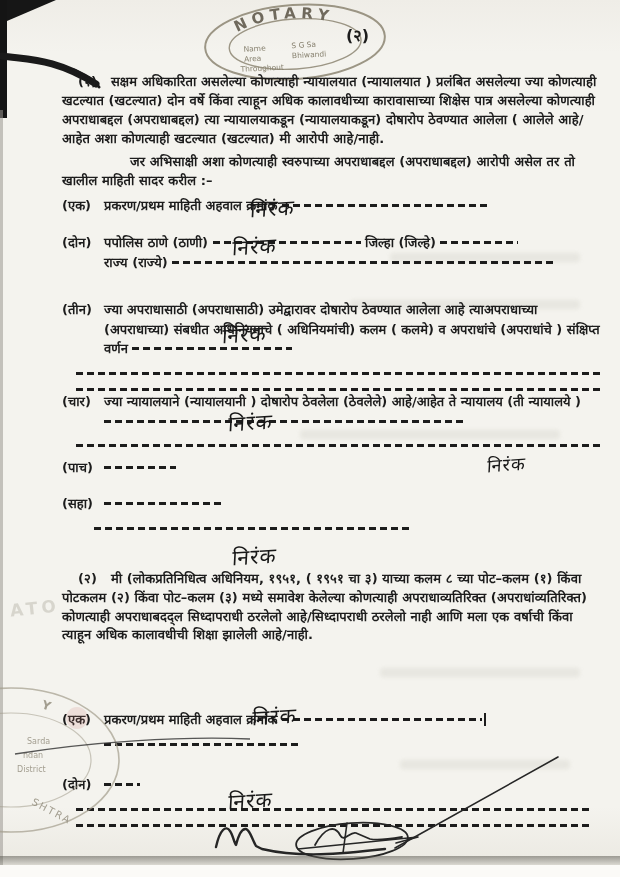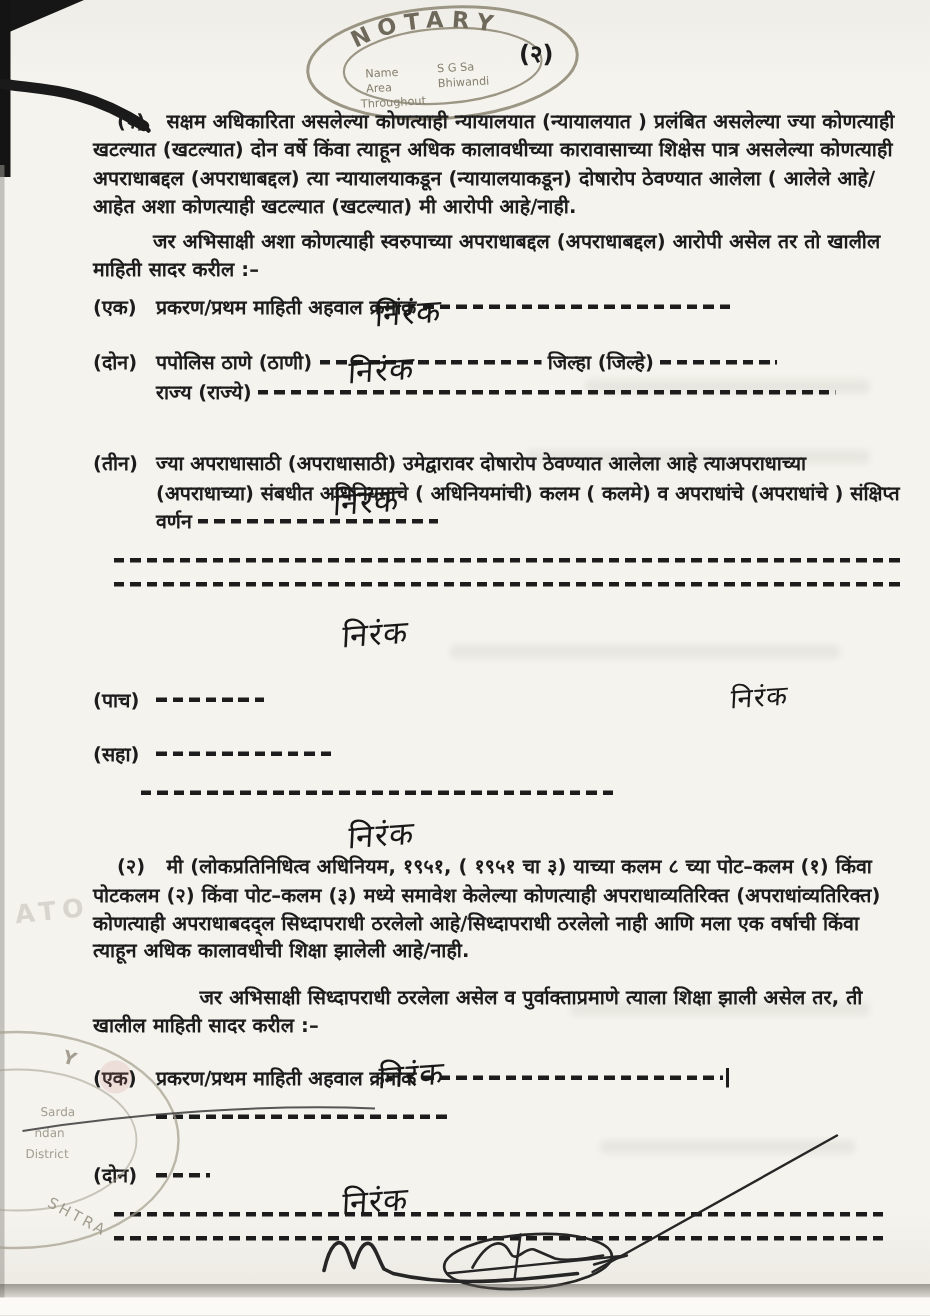--- a/index.html
+++ b/index.html
@@ -75,21 +75,21 @@
       <text x="92" y="46">S G Sa</text>
       <text x="44" y="57">Area</text>
       <text x="92" y="56">Bhiwandi</text>
       <text x="40" y="67">Throughout</text>
     </g>
   </svg>
   <div class="pagenum">(२)</div>
 
   <p class="clause" style="top:72px"><span class="clabel">(१)</span><span>सक्षम अधिकारिता असलेल्या कोणत्याही न्यायालयात (न्यायालयात ) प्रलंबित असलेल्या ज्या कोणत्याही खटल्यात (खटल्यात) दोन वर्षे किंवा त्याहून अधिक कालावधीच्या कारावासाच्या शिक्षेस पात्र असलेल्या कोणत्याही अपराधाबद्दल (अपराधाबद्दल) त्या न्यायालयाकडून (न्यायालयाकडून) दोषारोप ठेवण्यात आलेला ( आलेले आहे/आहेत अशा कोणत्याही खटल्यात (खटल्यात) मी आरोपी आहे/नाही.</span></p>
 
-  <p class="clause" style="top:152px"><span style="margin-left:24px">जर अभिसाक्षी अशा कोणत्याही स्वरुपाच्या अपराधाबद्दल  (अपराधाबद्दल)  आरोपी असेल तर तो खालील माहिती सादर करील  :–</span></p>
+  <p class="clause" style="top:152px"><span style="margin-left:52px">जर अभिसाक्षी अशा कोणत्याही स्वरुपाच्या अपराधाबद्दल  (अपराधाबद्दल)  आरोपी असेल तर तो खालील माहिती सादर करील  :–</span></p>
 
   <div class="item" style="top:196px">
     <span class="ilabel">(एक)</span>
     <div class="ibody">
       <span>प्रकरण/प्रथम माहिती अहवाल क्रमांक</span>
       <span class="dash" style="width:205px"></span>
     </div>
   </div>
 
   <div class="item" style="top:233px">
@@ -108,39 +108,46 @@
   <div class="item" style="top:300px">
     <span class="ilabel">(तीन)</span>
     <div class="ibody">
       <span>ज्या अपराधासाठी (अपराधासाठी) उमेद्वारावर दोषारोप ठेवण्यात आलेला आहे त्याअपराधाच्या (अपराधाच्या) संबधीत अधिनियमाचे ( अधिनियमांची) कलम  ( कलमे)  व अपराधांचे  (अपराधांचे ) संक्षिप्त वर्णन</span>
       <span class="dash" style="width:160px"></span>
       <span class="dash block" style="margin-left:-28px;width:calc(100% + 28px)"></span>
       <span class="dash block" style="margin-left:-28px;width:calc(100% + 28px)"></span>
     </div>
   </div>
 
+  <div class="item" style="top:392px">
+    <span class="ilabel">(चार)</span>
+    <div class="ibody">
+      <span>ज्या न्यायालयाने (न्यायालयानी ) दोषारोप ठेवलेला (ठेवलेले) आहे/आहेत ते न्यायालय (ती न्यायालये )</span>
+      <span class="dash" style="width:360px"></span>
+      <span class="dash block" style="margin-left:-28px;width:calc(100% + 28px)"></span>
+    </div>
+  </div>
 
   <div class="item" style="top:458px">
     <span class="ilabel">(पाच)</span>
     <div class="ibody">
       <span class="dash" style="width:72px"></span>
     </div>
   </div>
 
   <div class="item" style="top:494px">
     <span class="ilabel">(सहा)</span>
     <div class="ibody">
       <span class="dash" style="width:118px"></span>
       <span class="dash block" style="margin-left:-10px;width:315px"></span>
     </div>
   </div>
 
   <p class="clause" style="top:570px;line-height:18.8px"><span class="clabel">(२)</span><span>मी (लोकप्रतिनिधित्व अधिनियम,  १९५१, ( १९५१ चा ३) याच्या  कलम ८ च्या पोट–कलम (१) किंवा पोटकलम (२) किंवा पोट–कलम  (३)  मध्ये  समावेश केलेल्या  कोणत्याही  अपराधाव्यतिरिक्त (अपराधांव्यतिरिक्त)  कोणत्याही  अपराधाबदद्ल  सिध्दापराधी ठरलेलो आहे/सिध्दापराधी ठरलेलो नाही आणि मला एक वर्षाची  किंवा त्याहून  अधिक  कालावधीची शिक्षा झालेली आहे/नाही.</span></p>
 
-  <p class="clause" style="top:656px"><span style="margin-left:55px">जर  अभिसाक्षी  सिध्दापराधी ठरलेला असेल व पुर्वाक्ताप्रमाणे  त्याला शिक्षा  झाली असेल तर, ती खालील माहिती  सादर  करील  :–</span></p>
 
   <div class="item" style="top:710px">
     <span class="ilabel">(एक)</span>
     <div class="ibody">
       <span>प्रकरण/प्रथम माहिती अहवाल क्रमांक</span>
       <span class="dash" style="width:200px"></span><span class="tick"></span>
       <span class="dash block" style="width:195px"></span>
     </div>
   </div>
 

